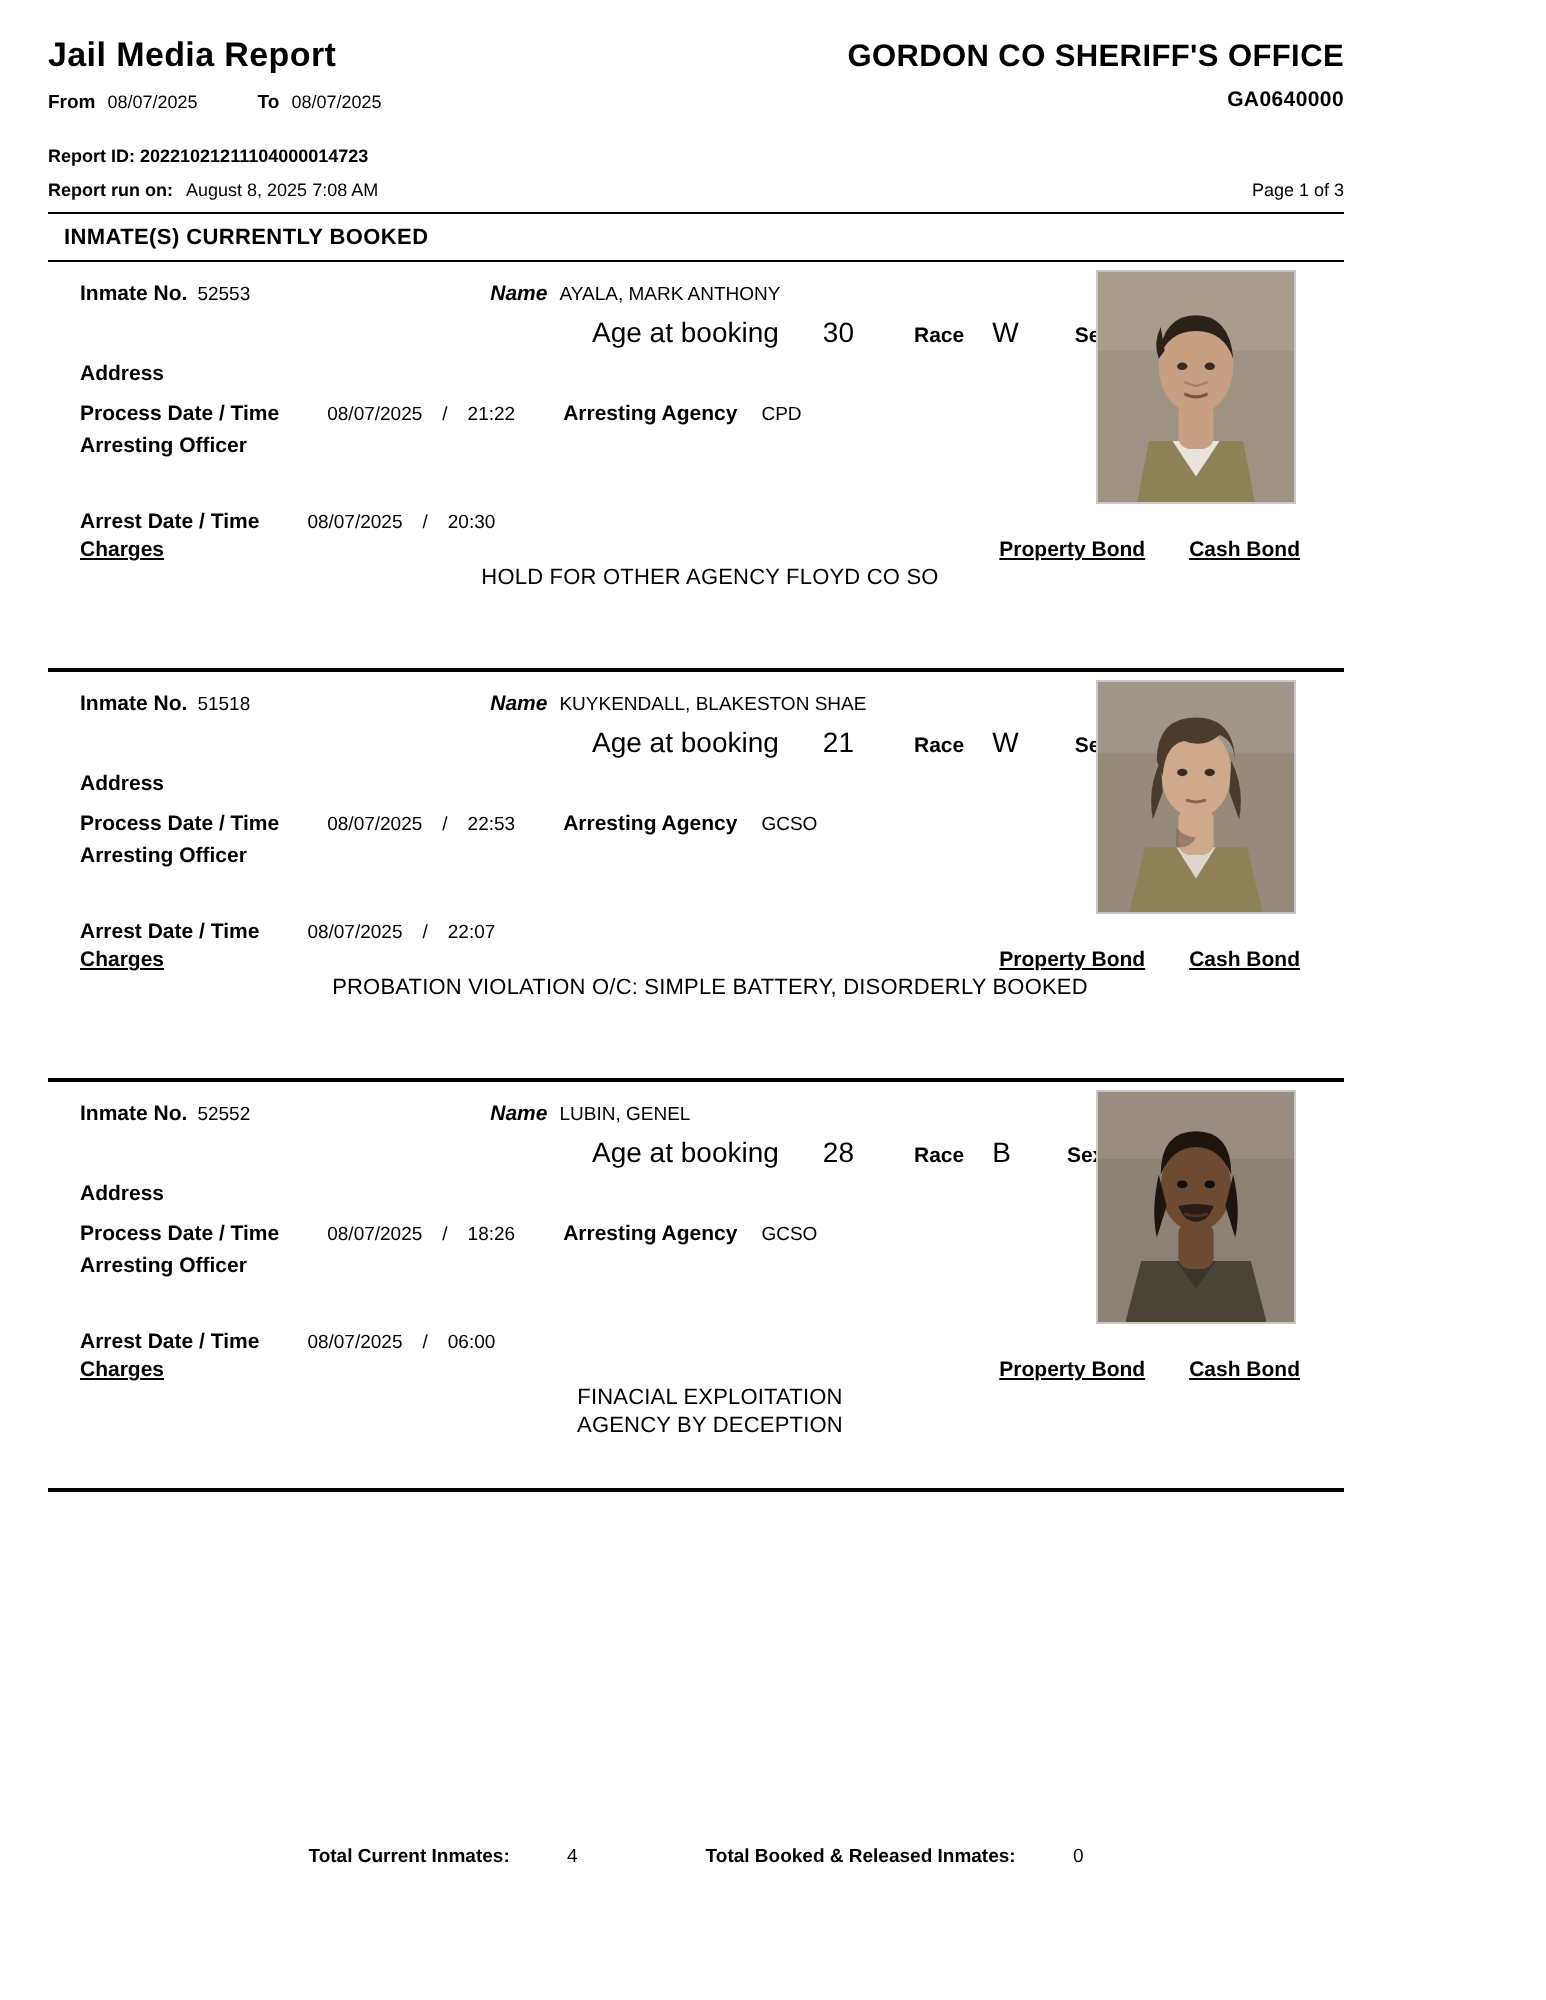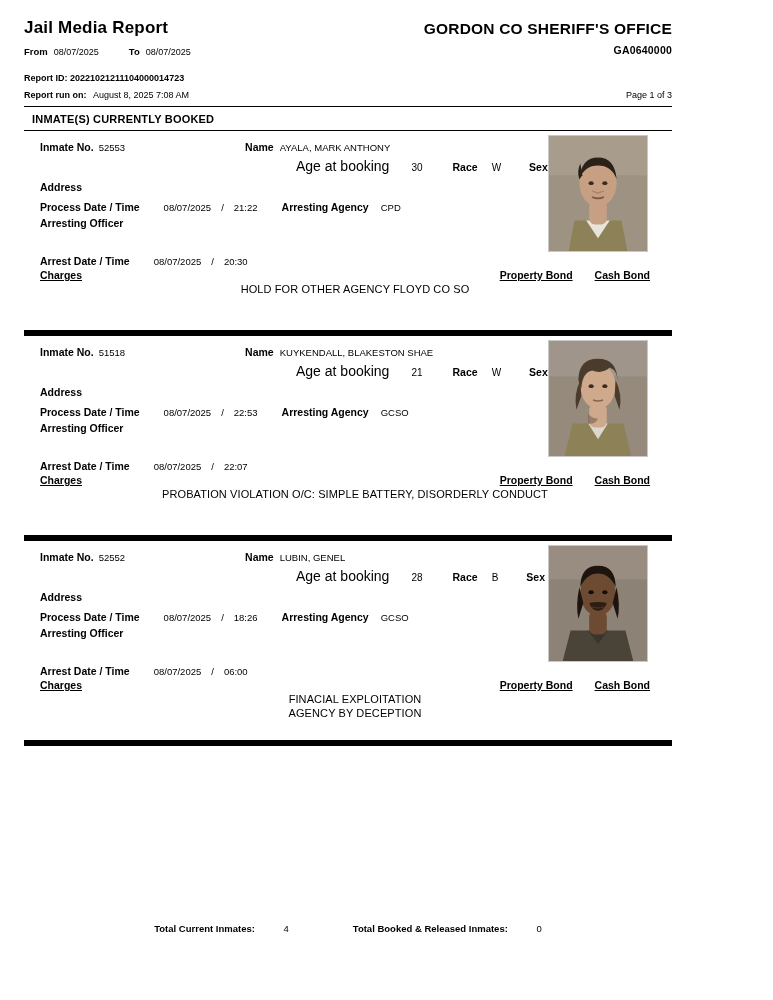--- a/index.html
+++ b/index.html
@@ -86,45 +86,45 @@
     letter-spacing: 0.2px;
   }
   .section-rule-thin {
     border-top: 1px solid #000;
   }
 
   
   .record {
     position: relative;
     padding: 10px 0 6px 0;
-    border-bottom: 6px solid #000000;
+    border-bottom: 2px solid #000000;
     min-height: 205px;
   }
   .record:last-of-type { border-bottom: 1px solid #000; }
   .lbl-b { font-weight: bold; font-size: 10.5px; }
   .val-n { font-size: 9.5px; }
 
   .line-top {
     display: flex;
     align-items: baseline;
     padding-left: 16px;
   }
   .inmate-no-lbl { font-weight: bold; font-size: 10.5px; }
   .inmate-no-val { font-size: 9.5px; padding-left: 5px; }
-  .name-lbl { font-weight: bold; font-size: 10.5px; padding-left: 120px; }
+  .name-lbl { font-weight: bold; font-size: 10.5px; padding-left: 120px; font-style: italic; }
   .name-val { font-size: 9.5px; padding-left: 6px; }
 
   .line-demo {
     display: flex;
     align-items: baseline;
     padding-left: 272px;
     margin-top: 5px;
   }
   .demo-lbl { font-size: 14px; }
-  .demo-val { font-size: 10px; }
+  .demo-val { font-size: 14px; }
   .demo-lbl-b { font-weight: bold; font-size: 10.5px; }
 
   .line-address {
     padding-left: 16px;
     margin-top: 7px;
     font-weight: bold;
     font-size: 10.5px;
   }
   .line-process {
     display: flex;
@@ -358,21 +358,21 @@
       <span class="val-n" style="padding-left:10px">22:07</span>
     </div>
 
     <div class="charges-line">
       <span class="charges-lbl">Charges</span>
       <span class="bonds">
         <span class="bond-lbl">Property Bond</span>
         <span class="bond-lbl">Cash Bond</span>
       </span>
     </div>
-    <div class="charge-item">PROBATION VIOLATION O/C: SIMPLE BATTERY, DISORDERLY CONDUCT</div>
+    <div class="charge-item">PROBATION VIOLATION O/C: SIMPLE BATTERY, DISORDERLY BOOKED</div>
   </div>
 
   <div class="record">
     <div class="mugshot">
       <svg viewBox="0 0 100 117" preserveAspectRatio="none" aria-hidden="true">
         <rect x="0" y="0" width="100" height="117" fill="#8d8276"></rect>
         <rect x="0" y="0" width="100" height="34" fill="#988d80"></rect>
         <path d="M14 117 L22 86 L78 86 L86 117 Z" fill="#4a4438"></path>
         <path d="M40 86 L50 100 L60 86 Z" fill="#3a352c"></path>
         <rect x="41" y="66" width="18" height="24" rx="6" fill="#6d4b33"></rect>

